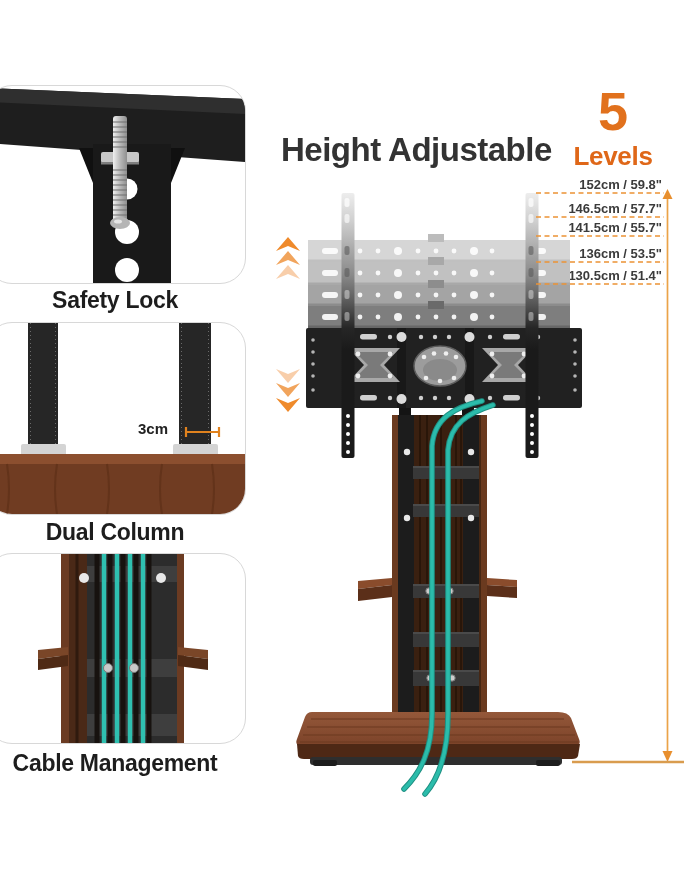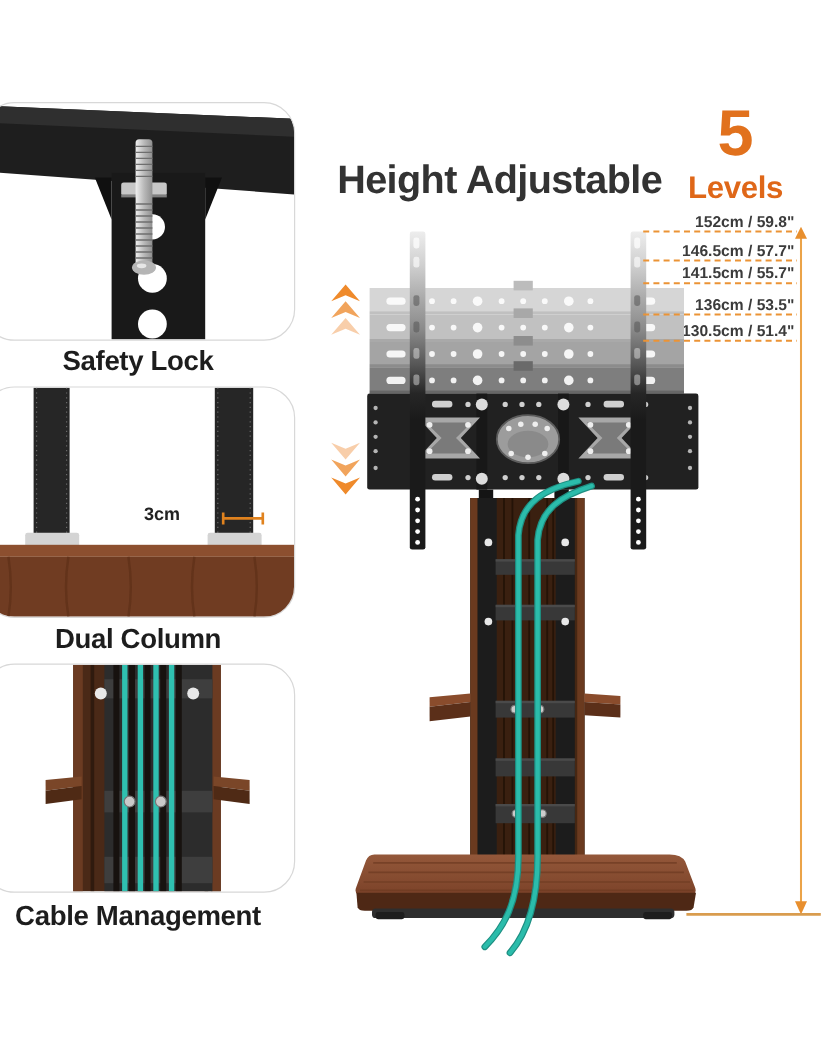--- a/index.html
+++ b/index.html
@@ -17,21 +17,21 @@
   .card2{top:322px;height:191px;}
   .card3{top:553px;height:189px;}
   .caption{
     position:absolute;left:-14px;width:258px;text-align:center;
     font-size:23px;font-weight:bold;color:#1d1d1d;letter-spacing:-0.3px;
   }
   .cap1{top:287px;}
   .cap2{top:519px;}
   .cap3{top:750px;}
   .gap-note{
-    position:absolute;left:120px;top:420px;font-size:15px;font-weight:bold;color:#222;
+    position:absolute;left:138px;top:420px;font-size:15px;font-weight:bold;color:#222;
   }
   
   .title{
     position:absolute;left:281px;top:131px;margin:0;
     font-size:33px;font-weight:bold;color:#333;letter-spacing:-0.5px;white-space:nowrap;text-align:center;
   }
   .levels{position:absolute;left:563px;top:84px;width:100px;text-align:center;}
   .levels-num{font-size:54px;line-height:1;font-weight:bold;color:#e1711d;}
   .levels-word{font-size:26px;line-height:1;font-weight:bold;color:#df6718;margin-top:5px;letter-spacing:-0.3px;}
   

